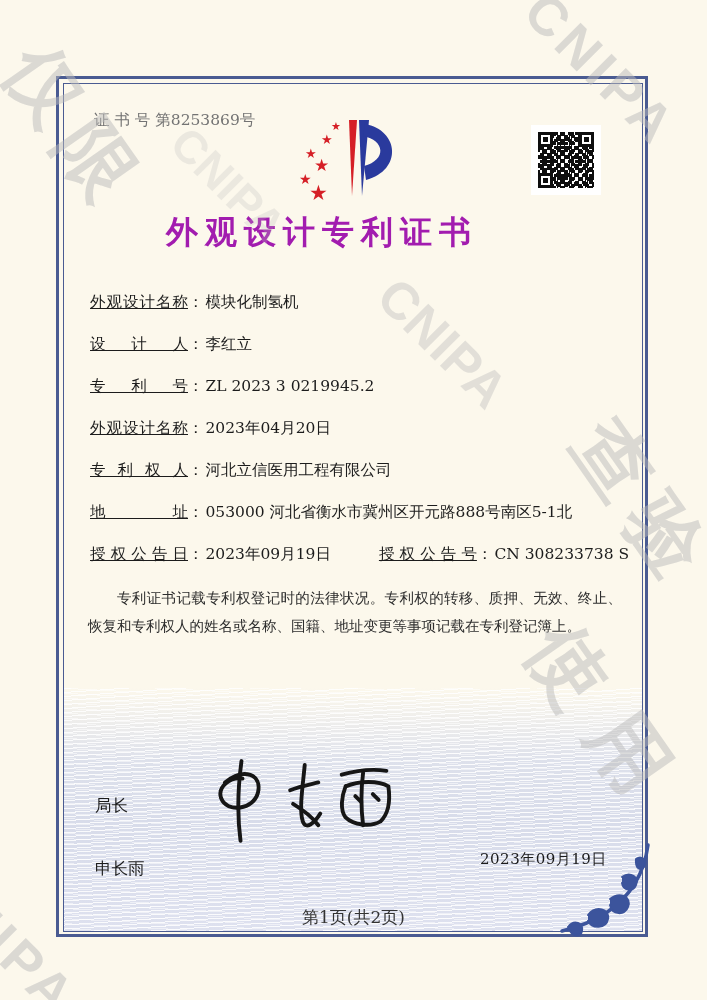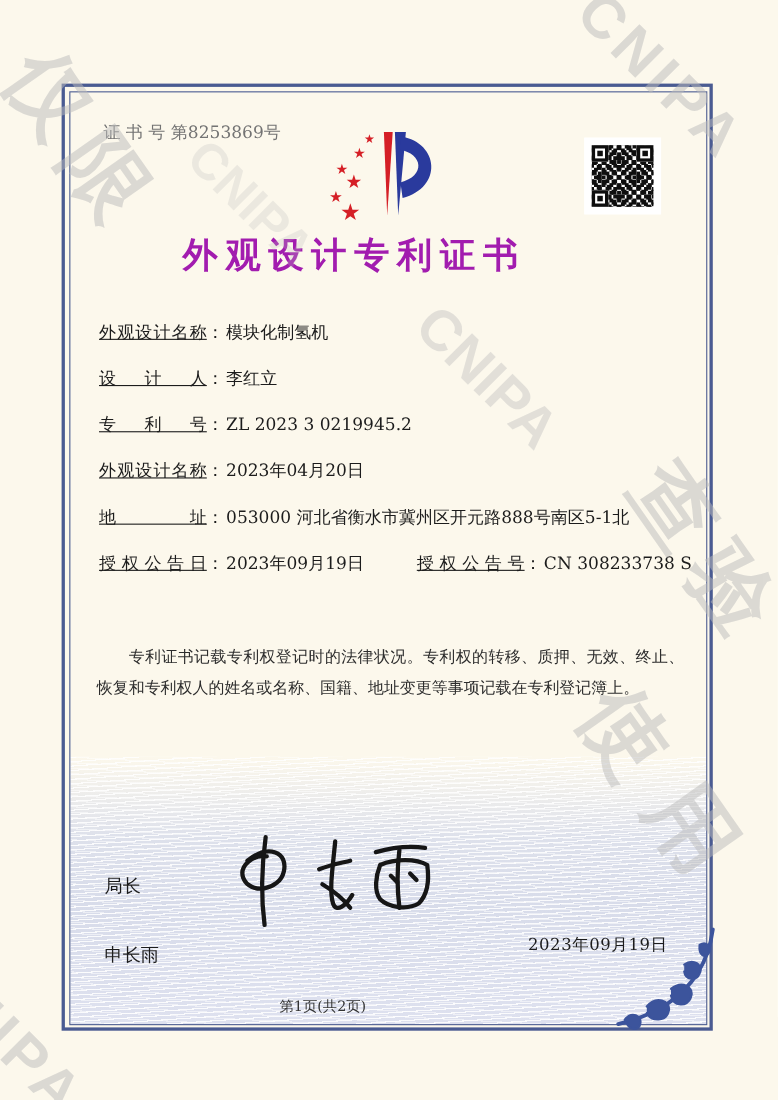--- a/index.html
+++ b/index.html
@@ -61,22 +61,22 @@
   .grant-no-group{margin-left:48px;}
   
   .body-text{position:absolute; left:88px; top:584px; width:534px; z-index:3;
     font-size:14.5px; line-height:28px; color:#2d2d2d;}
   .body-text p{margin:0 0 2px 0; text-indent:2em; text-align:justify;}
   
   .signer-title{position:absolute; left:95px; top:795px; z-index:3; font-size:16.5px;}
   .signer-name{position:absolute; left:95px; top:828px; z-index:3; font-size:16.5px;margin-top:30px;}
   .signature{position:absolute; left:188px; top:752px; z-index:3;}
   .issue-date{position:absolute; left:480px; top:850px; z-index:3; font-size:15px; letter-spacing:.5px;}
-  .page-note{position:absolute; left:0; top:906px; width:587px; text-align:center; z-index:3;
-    font-size:13px; color:#333;}
+  .page-note{position:absolute; left:0; top:906px; width:707px; text-align:center; z-index:3;
+    font-size:17px; color:#333;}
   .cont-note{position:absolute; left:0; top:943px; width:707px; text-align:center; z-index:3;
     font-size:15.5px; letter-spacing:4px; color:#222;}
   .ornament{position:absolute; left:558px; top:843px; z-index:3;}
 </style>
 </head>
 <body>
 
 <div class="page">
 
   <span class="wm wm0">验</span>
@@ -126,20 +126,23 @@
     <div class="field">
       <span class="flabel">设计人</span><span>：</span><span class="fvalue">李红立</span>
     </div>
     <div class="field">
       <span class="flabel">专利号</span><span>：</span><span class="fvalue">ZL 2023 3 0219945.2</span>
     </div>
     <div class="field">
       <span class="flabel">外观设计名称</span><span>：</span><span class="fvalue">2023年04月20日</span>
     </div>
     <div class="field">
+      <span class="flabel">专利权人</span><span>：</span><span class="fvalue">河北立信医用工程有限公司</span>
+    </div>
+    <div class="field">
       <span class="flabel">地址</span><span>：</span><span class="fvalue">053000 河北省衡水市冀州区开元路888号南区5-1北</span>
     </div>
     <div class="field">
       <span class="flabel">授权公告日</span><span>：</span><span class="fvalue">2023年09月19日</span><span class="grant-no-group"><span class="flabel">授权公告号</span><span>：</span><span class="fvalue">CN 308233738 S</span></span>
     </div>
   </div>
 
   <div class="body-text">
     <p>专利证书记载专利权登记时的法律状况。专利权的转移、质押、无效、终止、恢复和专利权人的姓名或名称、国籍、地址变更等事项记载在专利登记簿上。</p>
   </div>

